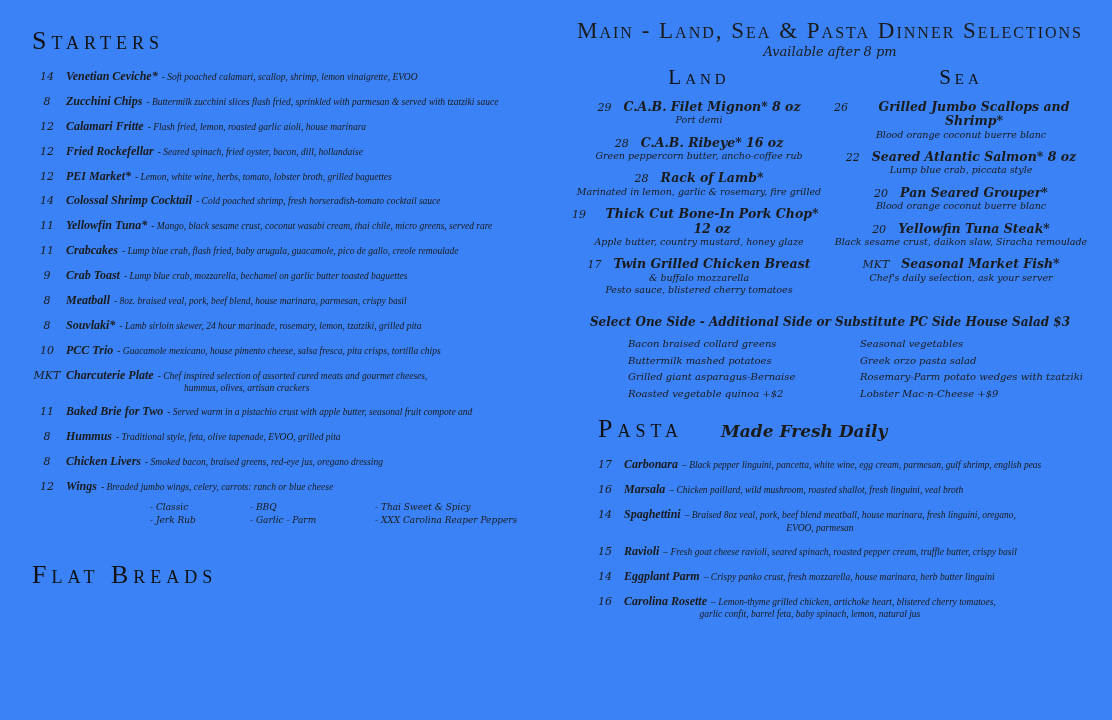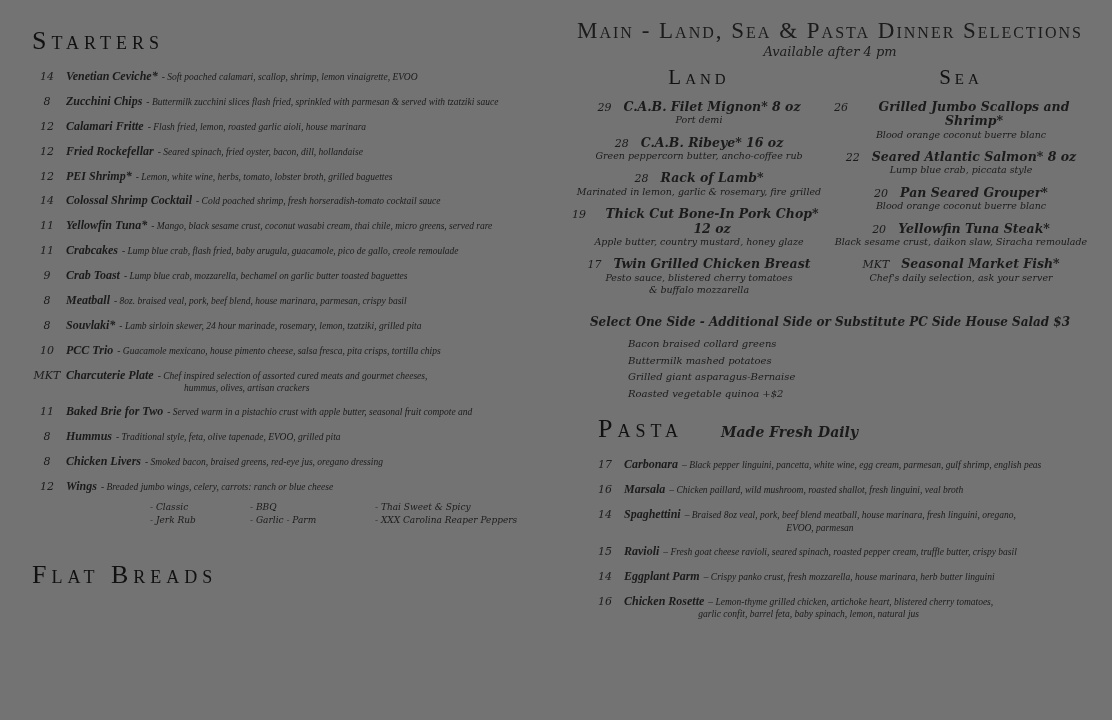--- a/index.html
+++ b/index.html
@@ -1,16 +1,16 @@
 <!DOCTYPE html>
 <html><head>
 <meta charset="utf-8">
 <style>
   html,body{margin:0;padding:0;background:#fff;}
-  .page{width:1112px;height:720px;background:#737373;display:flex;color:#1b1b1b;overflow:hidden;}
+  .page{width:1112px;height:720px;background:#3b82f6;display:flex;color:#1b1b1b;overflow:hidden;}
   .col{box-sizing:border-box;display:flex;flex-direction:column;}
   .col.left{width:556px;padding:26px 16px 12px 32px;}
   .col.right{width:556px;padding:18px 20px 12px 12px;}
 
   .hd{font-family:"Liberation Serif",serif;font-variant:small-caps;font-weight:500;font-style:normal;color:#111;}
   .hd-lg{font-size:26px;letter-spacing:5px;margin:0 0 10px 0;}
   .fb{margin-top:28px;}
 
   .list{}
   .mi{display:flex;align-items:baseline;margin-bottom:6px;}
@@ -38,21 +38,21 @@
   .ed{text-align:center;font-family:"DejaVu Serif",serif;font-style:italic;font-size:9.5px;line-height:1.3;}
 
   .sides{margin-top:10px;}
   .sides-head{text-align:center;font-family:"DejaVu Serif",serif;font-style:italic;font-weight:700;
               font-size:12px;margin-bottom:7px;}
   .sides-cols{display:flex;padding-left:60px;}
   .scol{width:50%;font-family:"DejaVu Serif",serif;font-style:italic;font-size:10px;line-height:1.65;}
 
   .pasta-head{display:flex;align-items:baseline;gap:38px;margin:12px 0 4px 30px;}
   .pasta-head .hd-lg{margin-bottom:0;}
-  .tagline{font-family:"DejaVu Serif",serif;font-style:italic;font-weight:700;font-size:14px;}
+  .tagline{font-family:"DejaVu Serif",serif;font-style:italic;font-weight:700;font-size:17px;}
   .right .list{margin-left:22px;margin-top:6px;}
 </style>
 </head>
 <body>
 
 <div class="page">
 
   <section class="col left">
     <h1 class="hd hd-lg">Starters</h1>
 
@@ -90,21 +90,21 @@
           <div class="bd">
             <span class="nm">Fried Rockefellar</span>
             <span class="desc">- Seared spinach, fried oyster, bacon, dill, hollandaise</span>
             <div class="desc2"></div>
           </div>
         </div>
 
         <div class="mi">
           <span class="price">12</span>
           <div class="bd">
-            <span class="nm">PEI Shrimp*</span>
+            <span class="nm">PEI Market*</span>
             <span class="desc">- Lemon, white wine, herbs, tomato, lobster broth, grilled baguettes</span>
             <div class="desc2"></div>
           </div>
         </div>
 
         <div class="mi">
           <span class="price">14</span>
           <div class="bd">
             <span class="nm">Colossal Shrimp Cocktail</span>
             <span class="desc">- Cold poached shrimp, fresh horseradish-tomato cocktail sauce</span>
@@ -225,21 +225,21 @@
 
         <span>- XXX Carolina Reaper Peppers</span>
       </div>
 
     <h1 class="hd hd-lg fb">Flat Breads</h1>
 
   </section>
 
   <section class="col right">
     <h1 class="main-title">Main - Land, Sea &amp; Pasta Dinner Selections</h1>
-    <div class="subtitle">Available after 4 pm</div>
+    <div class="subtitle">Available after 8 pm</div>
 
     <div class="landsea">
       <div class="ls">
         <h2 class="hd ls-hd">Land</h2>
         <div>
 
             <div class="entry">
               <div class="nameline">
                 <span class="eprice">29</span>
                 <span class="enm">C.A.B. Filet Mignon* 8 oz</span>
@@ -273,22 +273,22 @@
               </div>
               <div class="ed">Apple butter, country mustard, honey glaze</div>
               <div class="ed"></div>
             </div>
 
             <div class="entry">
               <div class="nameline">
                 <span class="eprice">17</span>
                 <span class="enm">Twin Grilled Chicken Breast</span>
               </div>
+              <div class="ed">&amp; buffalo mozzarella</div>
               <div class="ed">Pesto sauce, blistered cherry tomatoes</div>
-              <div class="ed">&amp; buffalo mozzarella</div>
             </div>
           </div>
       </div>
       <div class="ls">
         <h2 class="hd ls-hd">Sea</h2>
         <div>
 
             <div class="entry">
               <div class="nameline">
                 <span class="eprice">26</span>
@@ -340,20 +340,27 @@
     <div class="sides">
       <div class="sides-head">Select One Side - Additional Side or Substitute PC Side House Salad $3</div>
       <div class="sides-cols">
         <div class="scol">
 
         <div>Bacon braised collard greens</div>
             <div>Buttermilk mashed potatoes</div>
             <div>Grilled giant asparagus-Bernaise</div>
             <div>Roasted vegetable quinoa  +$2</div>
           </div>
+        <div class="scol">
+
+        <div>Seasonal vegetables</div>
+            <div>Greek orzo pasta salad</div>
+            <div>Rosemary-Parm potato wedges with tzatziki</div>
+            <div>Lobster Mac-n-Cheese  +$9</div>
+          </div>
       </div>
     </div>
 
     <div class="pasta-head">
       <h1 class="hd hd-lg">Pasta</h1>
       <span class="tagline">Made Fresh Daily</span>
     </div>
 
     <div class="list">
 
@@ -398,21 +405,21 @@
           <div class="bd">
             <span class="nm">Eggplant Parm</span>
             <span class="desc">– Crispy panko crust, fresh mozzarella, house marinara, herb butter linguini</span>
             <div class="desc2"></div>
           </div>
         </div>
 
         <div class="mi">
           <span class="price">16</span>
           <div class="bd">
-            <span class="nm">Chicken Rosette</span>
+            <span class="nm">Carolina Rosette</span>
             <span class="desc">– Lemon-thyme grilled chicken, artichoke heart, blistered cherry tomatoes,</span>
             <div class="desc2">garlic confit, barrel feta, baby spinach, lemon, natural jus</div>
           </div>
         </div>
       </div>
 
   </section>
 
 </div>
 

